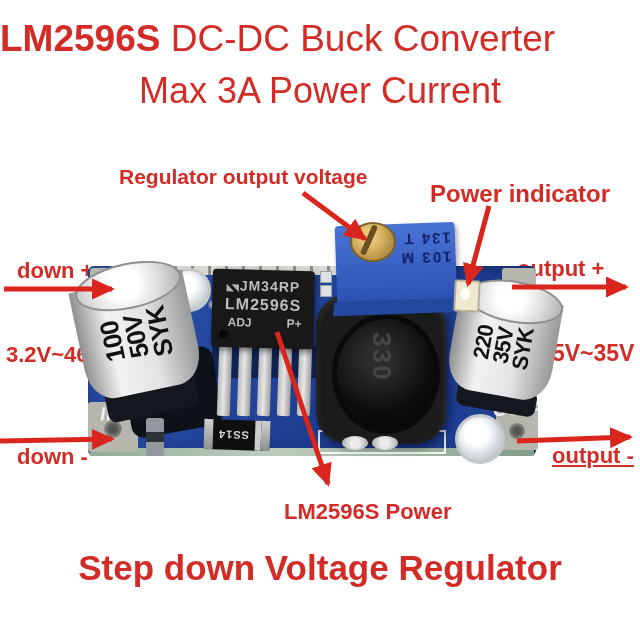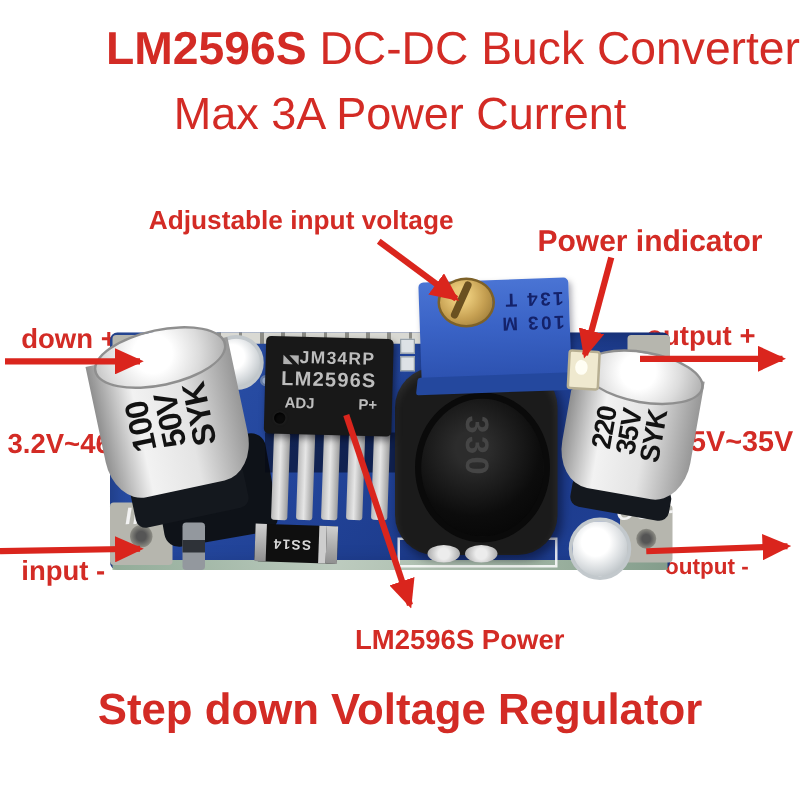--- a/index.html
+++ b/index.html
@@ -2,32 +2,32 @@
 <html><head>
 <meta charset="utf-8">
 <style>
   html,body{margin:0;padding:0;background:#fff;}
   .stage{position:relative;width:640px;height:640px;background:#ffffff;overflow:hidden;
          font-family:"Liberation Sans",sans-serif;}
   .abs{position:absolute;}
 
   
   .red{color:#d32b25;}
-  .title1{top:18px;left:0;width:640px;text-align:right;font-size:37px;font-weight:400;white-space:nowrap;}
+  .title1{top:18px;left:0;width:640px;text-align:left;font-size:37px;font-weight:400;white-space:nowrap;}
   .title1 .model{font-weight:700;}
   .title2{top:70px;left:0;width:640px;text-align:center;font-size:36px;font-weight:400;white-space:nowrap;}
   .lbl{font-weight:700;white-space:nowrap;}
   .lbl-adj{left:119px;top:165px;font-size:21px;}
   .lbl-pwr{left:430px;top:180px;font-size:24px;}
   .lbl-inp{left:17px;top:258px;font-size:22px;}
   .lbl-irng{left:6px;top:342px;font-size:22px;}
   .lbl-inm{left:17px;top:444px;font-size:22px;}
   .lbl-outp{left:517px;top:256px;font-size:22px;}
   .lbl-orng{left:520px;top:340px;font-size:23px;}
-  .lbl-outm{left:532px;top:443px;font-size:18px;}
+  .lbl-outm{left:552px;top:443px;font-size:22px;text-decoration:underline;}
   .lbl-chip{left:284px;top:499px;font-size:22px;}
   .footer{top:548px;left:0;width:640px;text-align:center;font-size:35px;font-weight:700;white-space:nowrap;}
 
   
   .board{left:88px;top:266px;width:448px;height:190px;border-radius:6px;
          background:linear-gradient(135deg,#2e55ac 0%,#24479e 35%,#1c3a8a 70%,#21439a 100%);
          box-shadow:inset 0 0 18px rgba(0,0,20,.35);z-index:1;}
   .board-edge{left:90px;top:448px;width:444px;height:8px;
          background:linear-gradient(90deg,#9fb89a,#cfdcc6 40%,#aec2a6 75%,#8fa88c);opacity:.9;z-index:2;}
   .top-strip{left:126px;top:266px;width:218px;height:9px;border-radius:2px;
@@ -247,25 +247,25 @@
       <path d="M4 289 L112 289" marker-end="url(#ah)"></path>
       <path d="M0 441 L112 439" marker-end="url(#ah)"></path>
       <path d="M512 287 L626 287" marker-end="url(#ah)"></path>
       <path d="M517 441 L630 437" marker-end="url(#ah)"></path>
       <path d="M303 193 L365 239" marker-end="url(#ah)"></path>
       <path d="M489 206 L468 284" marker-end="url(#ah)"></path>
       <path d="M277 332 L328 484" marker-end="url(#ah)"></path>
     </g>
   </svg>
 
-  <div class="abs red lbl lbl-adj">Adjustable input voltage</div>
+  <div class="abs red lbl lbl-adj">Regulator output voltage</div>
   <div class="abs red lbl lbl-pwr">Power indicator</div>
   <div class="abs red lbl lbl-inp">down +</div>
   <div class="abs red lbl lbl-irng">3.2V~46V</div>
-  <div class="abs red lbl lbl-inm">input -</div>
+  <div class="abs red lbl lbl-inm">down -</div>
   <div class="abs red lbl lbl-outp">output +</div>
   <div class="abs red lbl lbl-orng">1.25V~35V</div>
   <div class="abs red lbl lbl-outm">output -</div>
   <div class="abs red lbl lbl-chip">LM2596S Power</div>
 
   <div class="abs red footer">Step down Voltage Regulator</div>
 
 </div>
 
 </body></html>

